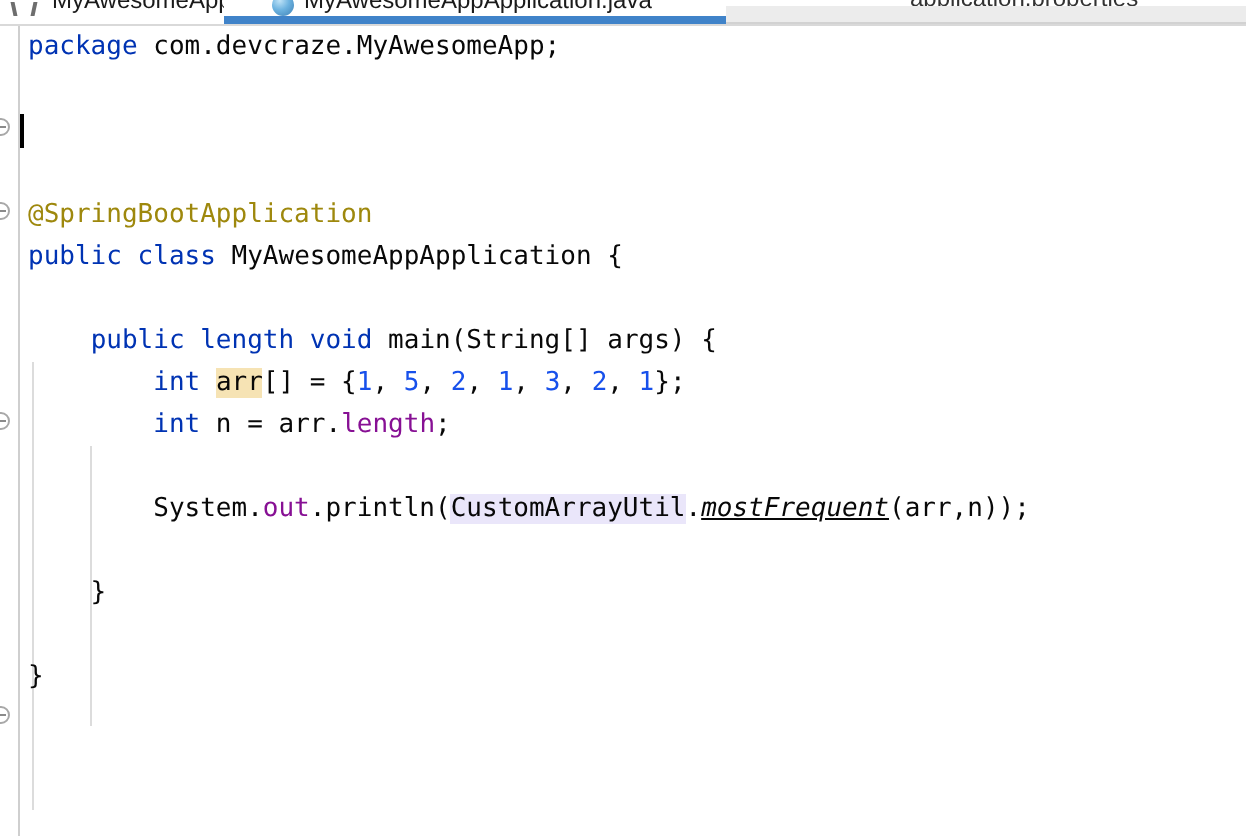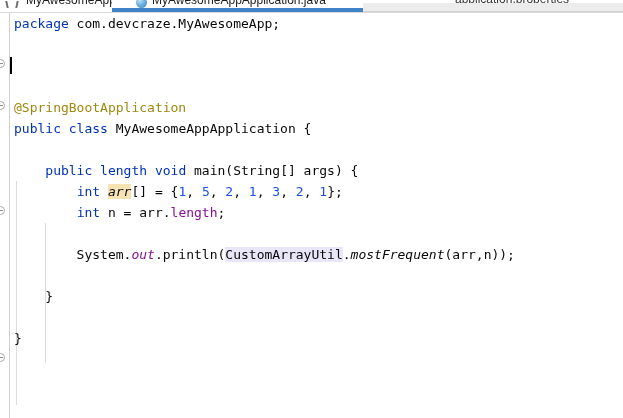--- a/index.html
+++ b/index.html
@@ -44,23 +44,23 @@
   .guide1 { left:16px; top:168px; height:224px; }
   .guide2 { left:45px; top:210px; height:140px; }
 
   .code { position:absolute; left:0; top:0; width:623px; height:322px; z-index:1; }
   .line { position:relative; height:21px; line-height:21px; padding-left:14px;
           white-space:pre; color:#080808; }
   .kw   { color:var(--kw); }
   .an   { color:var(--an); }
   .num  { color:var(--num); }
   .fld  { color:var(--fld); }
-  .sfld { color:var(--fld); font-style:italic; }
-  .sm   { font-style:italic; }
-  .hlw  { background:var(--hlw);font-style:italic; }
+  .sfld { color:var(--fld); }
+  .sm   { font-style:italic;text-decoration:underline; }
+  .hlw  { background:var(--hlw); }
   .hlu  { background:var(--hlu); }
   .sel  { background:var(--sel); margin-left:-4px; padding-left:4px; padding-right:2px; }
   .caret { position:absolute; left:10px; top:2px; width:2px; height:17px; background:#000; z-index:5; }
 </style>
 </head>
 <body>
 
 <div class="screen">
 
   <div class="tabbar">

